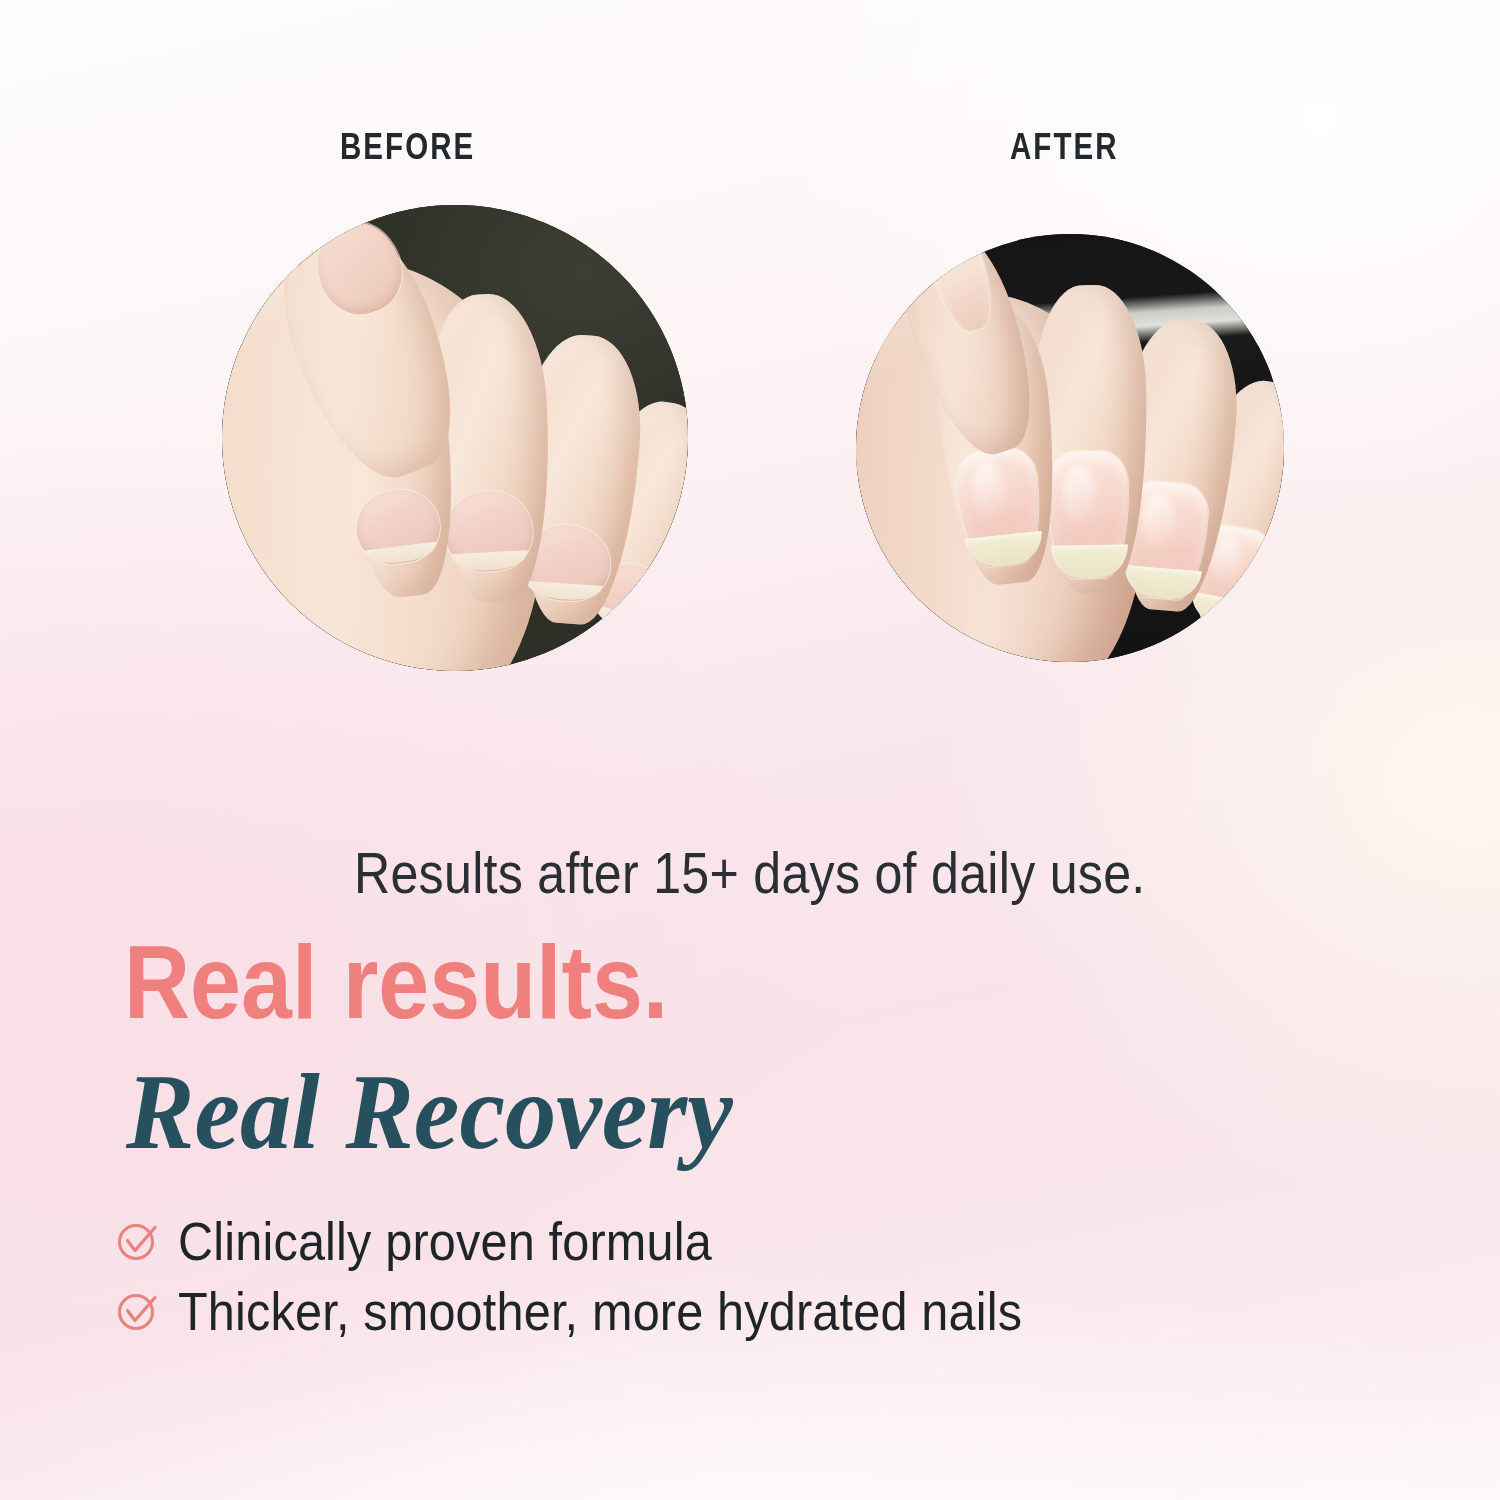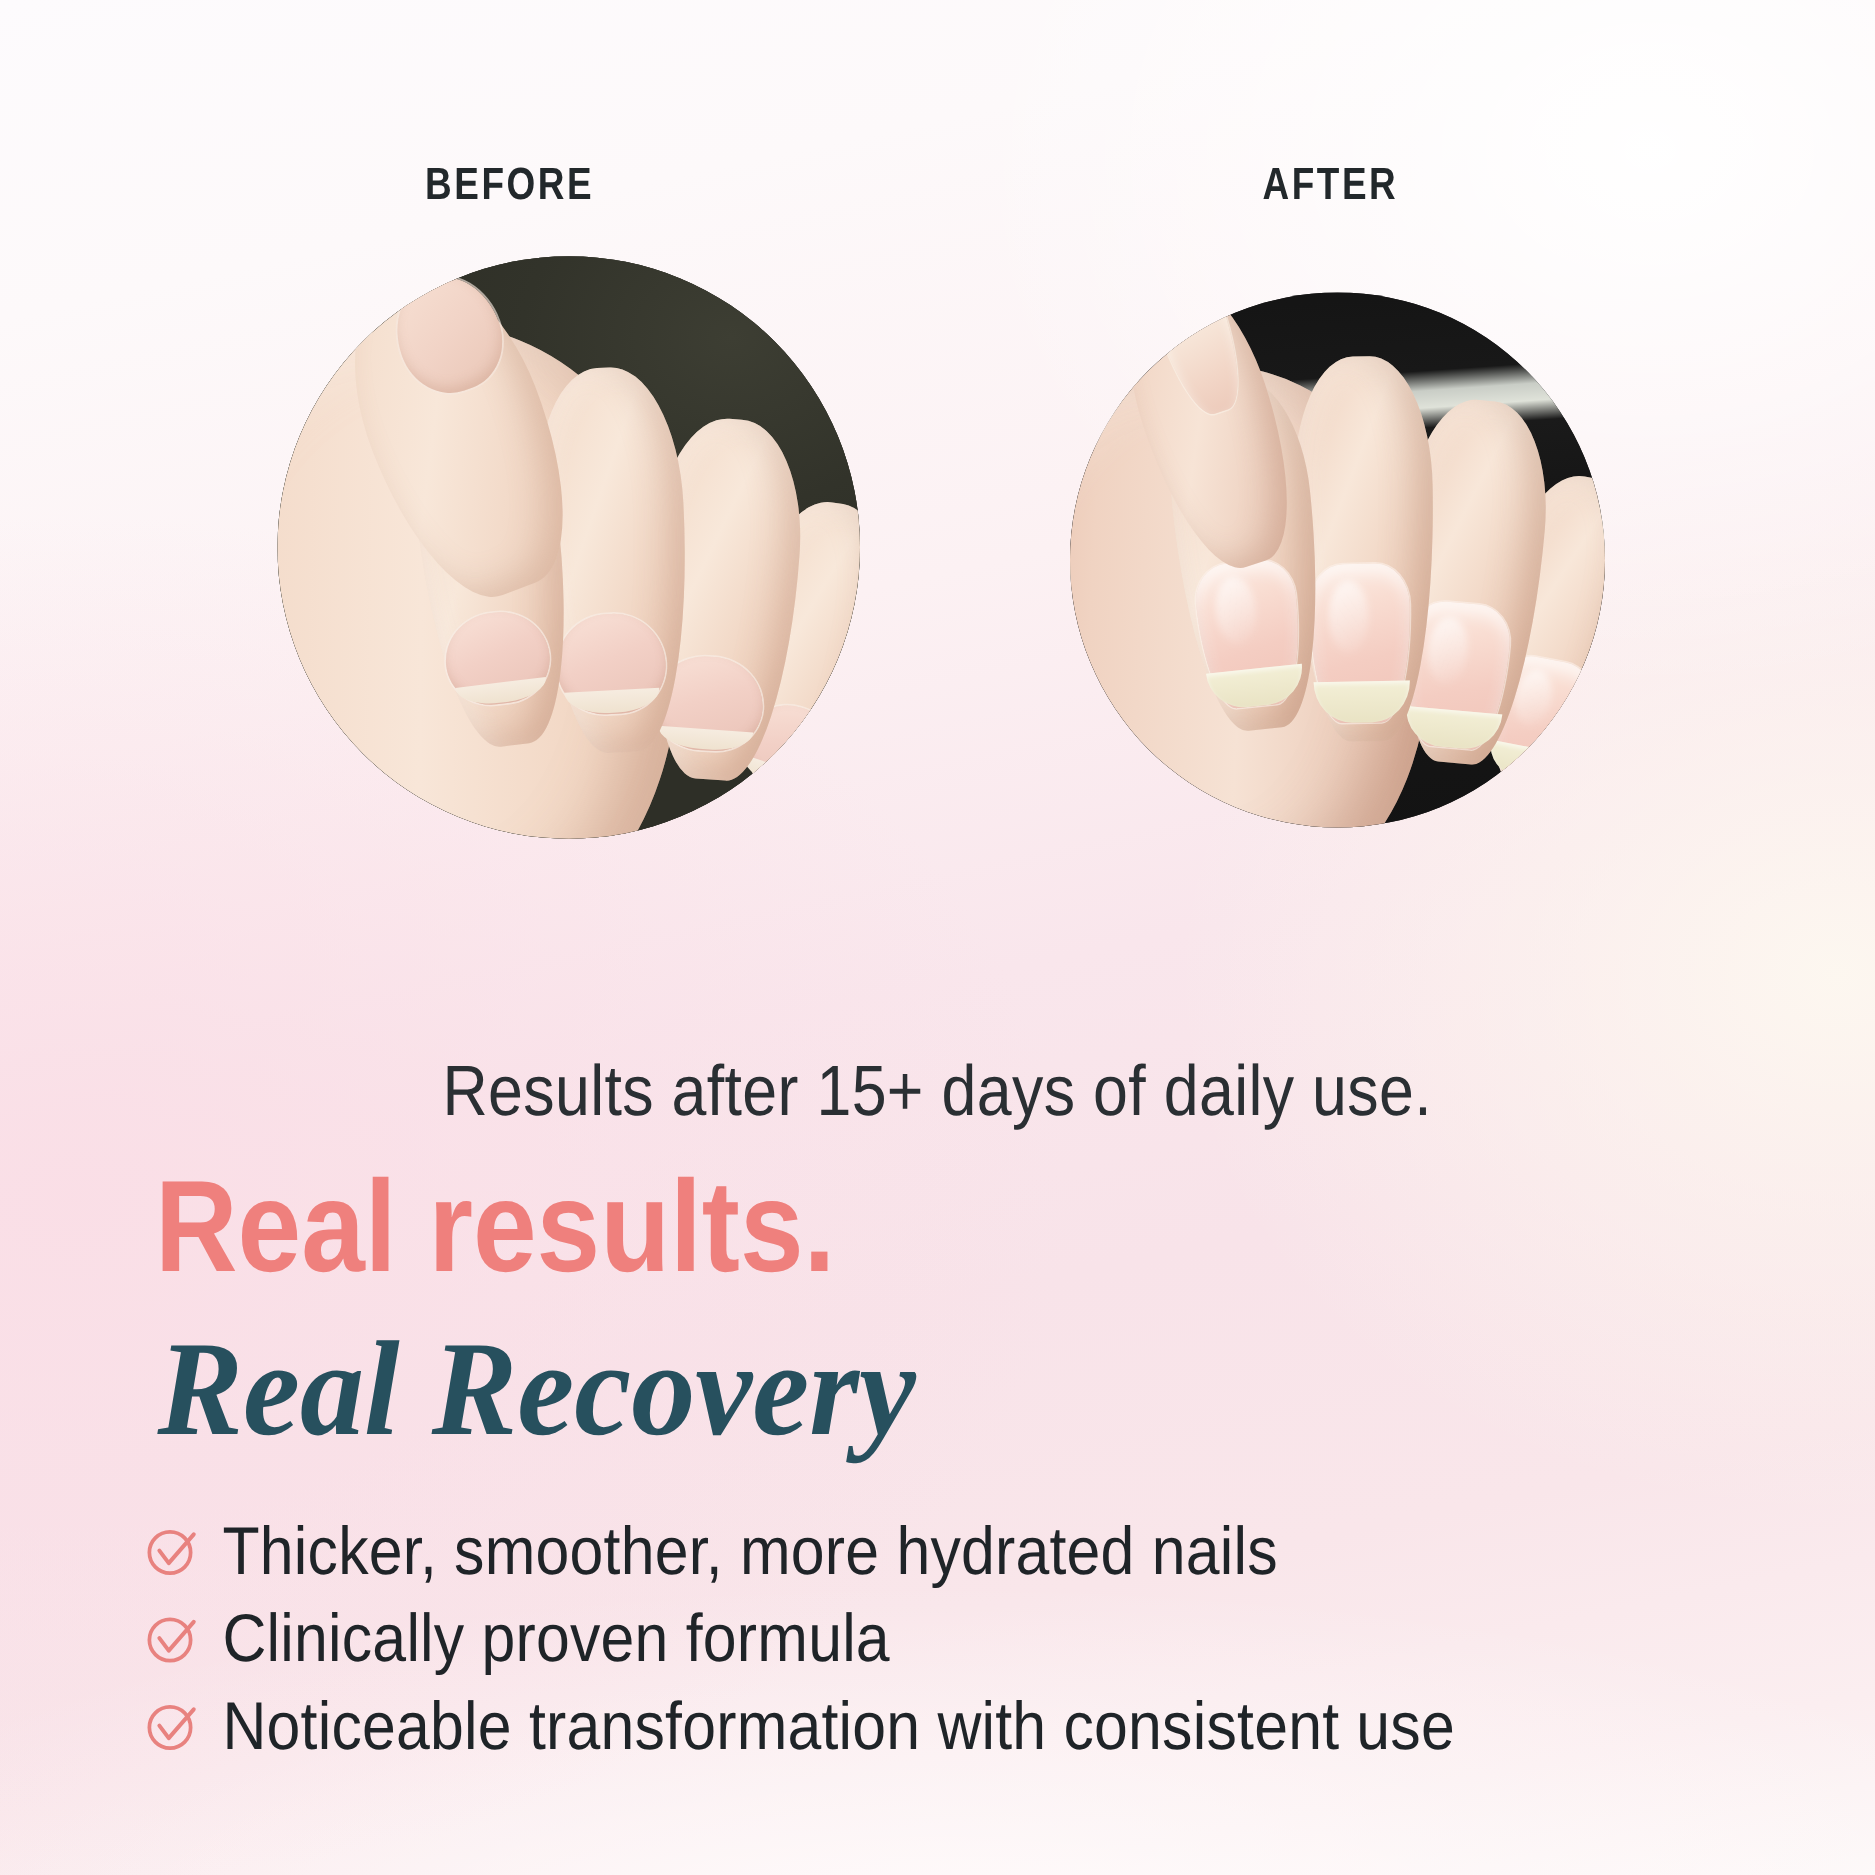--- a/index.html
+++ b/index.html
@@ -366,38 +366,29 @@
 
   <div id="benefits">
 
     <div class="benefit">
       <span class="check-icon">
         <svg viewBox="0 0 46 46" aria-hidden="true">
           <circle cx="22" cy="24" r="16.5" fill="none" stroke="#e8827f" stroke-width="3"></circle>
           <path d="M13.5 22.5 L21 32.5 L41 9.5" fill="none" stroke="#e8827f" stroke-width="3.2" stroke-linecap="round" stroke-linejoin="round"></path>
         </svg>
       </span>
-      <span class="benefit-text">Thicker, smoother, more hydrated nails</span>
+      <span class="benefit-text">Clinically proven formula</span>
     </div>
 
     <div class="benefit">
       <span class="check-icon">
         <svg viewBox="0 0 46 46" aria-hidden="true">
           <circle cx="22" cy="24" r="16.5" fill="none" stroke="#e8827f" stroke-width="3"></circle>
           <path d="M13.5 22.5 L21 32.5 L41 9.5" fill="none" stroke="#e8827f" stroke-width="3.2" stroke-linecap="round" stroke-linejoin="round"></path>
         </svg>
       </span>
-      <span class="benefit-text">Clinically proven formula</span>
+      <span class="benefit-text">Thicker, smoother, more hydrated nails</span>
     </div>
 
-    <div class="benefit">
-      <span class="check-icon">
-        <svg viewBox="0 0 46 46" aria-hidden="true">
-          <circle cx="22" cy="24" r="16.5" fill="none" stroke="#e8827f" stroke-width="3"></circle>
-          <path d="M13.5 22.5 L21 32.5 L41 9.5" fill="none" stroke="#e8827f" stroke-width="3.2" stroke-linecap="round" stroke-linejoin="round"></path>
-        </svg>
-      </span>
-      <span class="benefit-text">Noticeable transformation with consistent use</span>
-    </div>
 
   </div>
 
 </div>
 
 </body></html>

